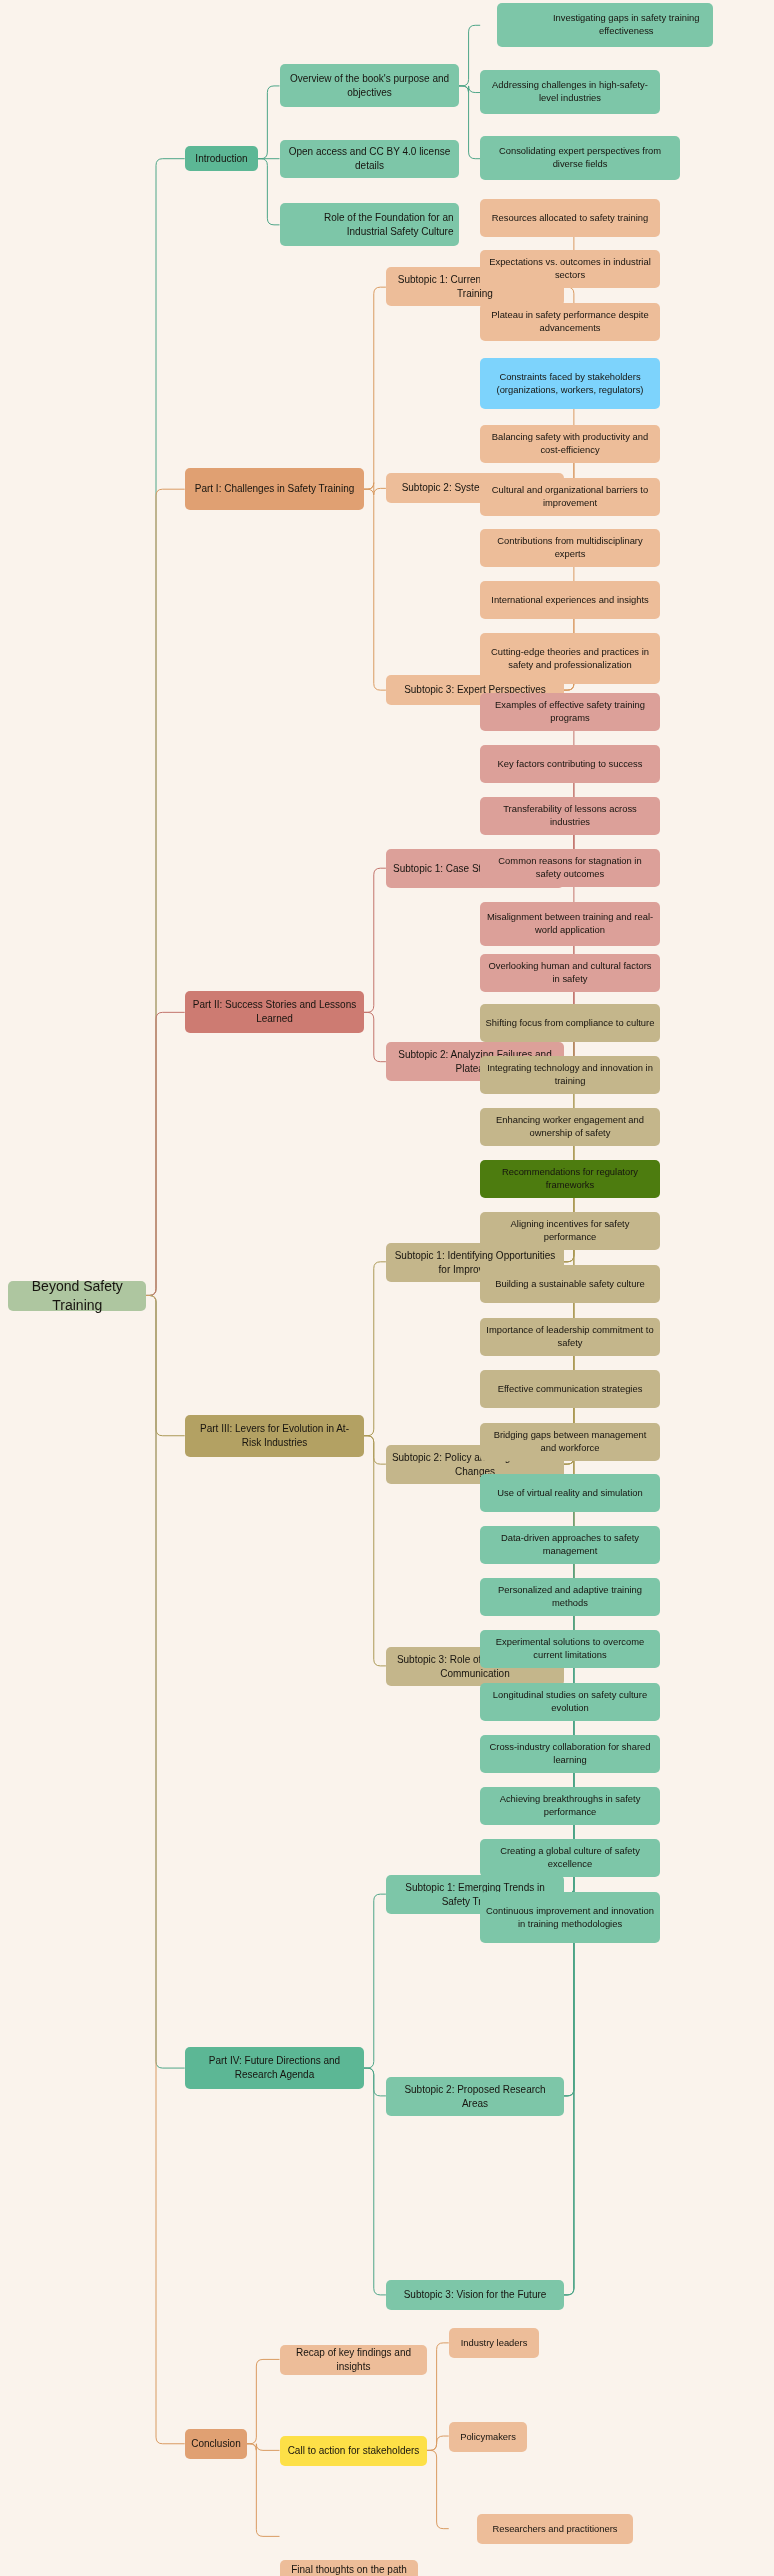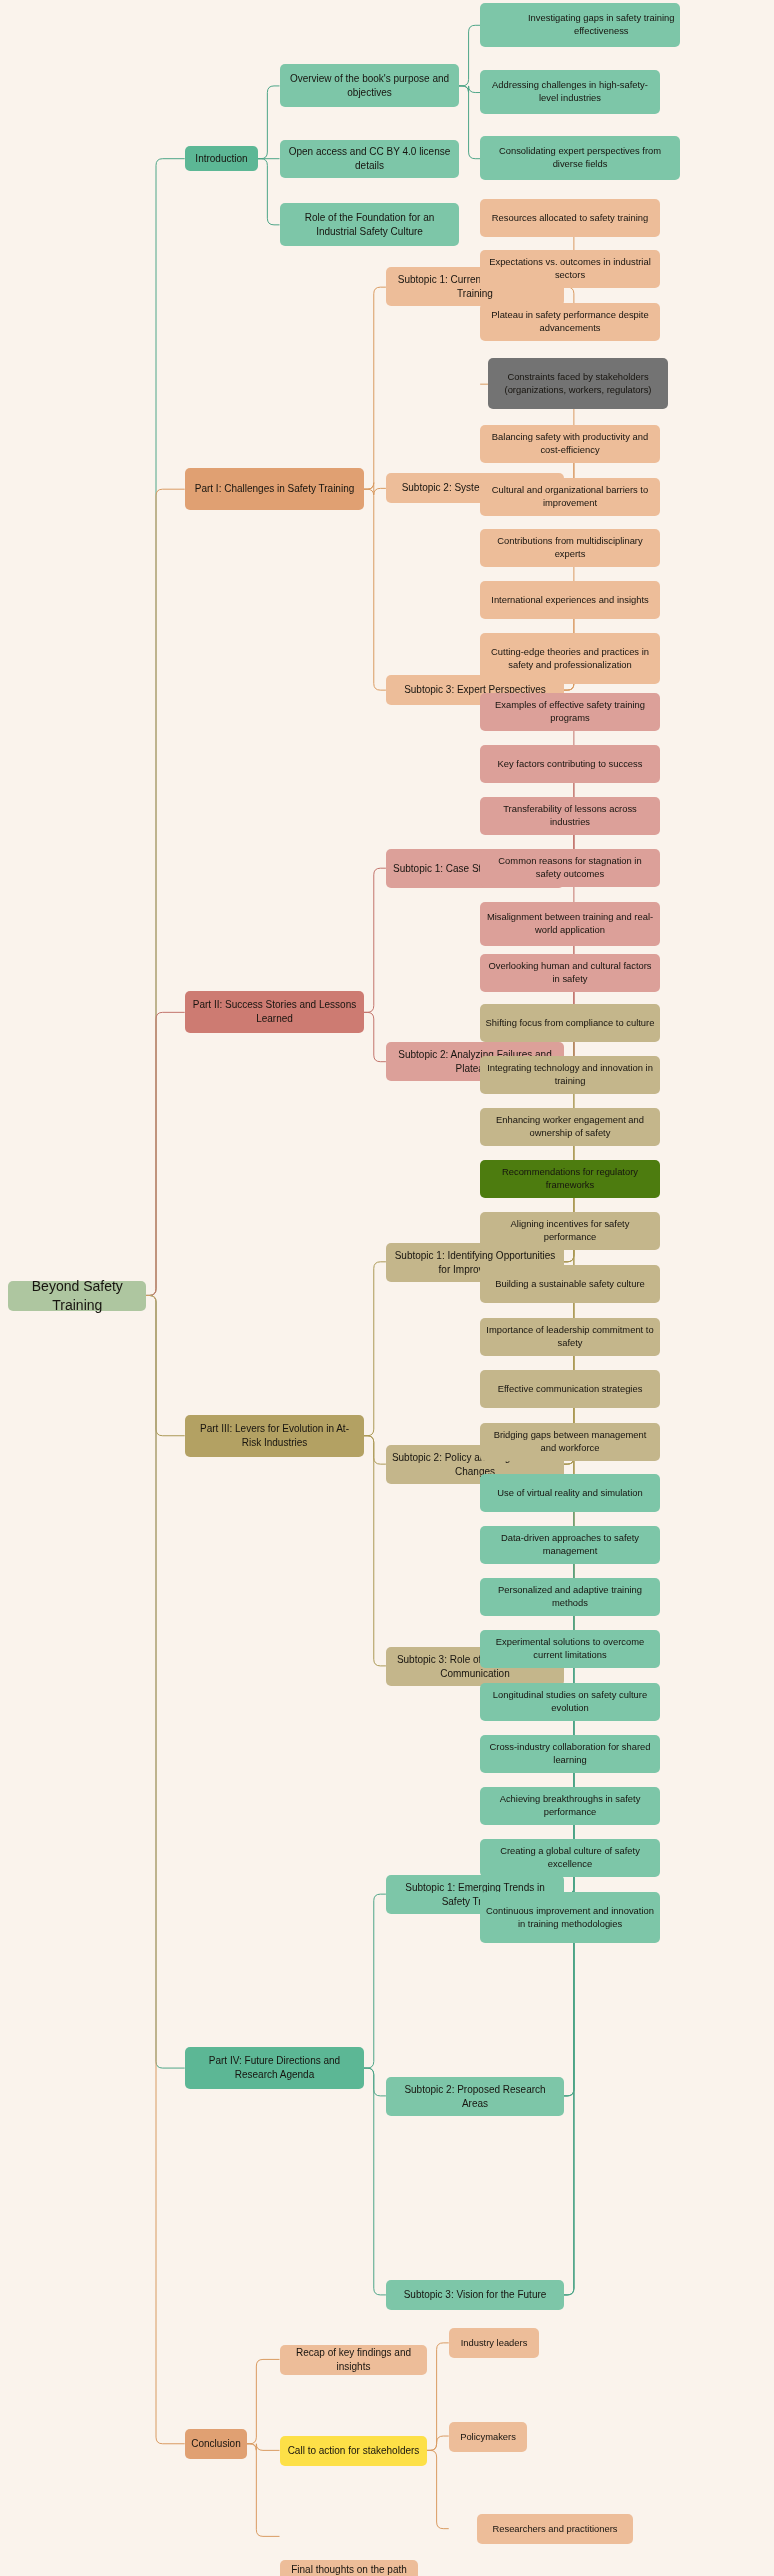--- a/index.html
+++ b/index.html
@@ -85,54 +85,54 @@
   <div id="node-layer">
       <div class="node n-root" style="left: 8.3px; top: 1281px; width: 138px; height: 30px; background: rgb(174, 198, 160);">
         <span>Beyond Safety Training</span>
       </div>
       <div class="node n-l1" style="left: 185px; top: 146px; width: 73px; height: 25px; background: rgb(92, 183, 149);">
         <span>Introduction</span>
       </div>
       <div class="node n-l2" style="left: 280px; top: 64px; width: 179px; height: 43px; background: rgb(125, 198, 168);">
         <span>Overview of the book's purpose and objectives</span>
       </div>
-      <div class="node n-l3" style="left: 480px; top: 2.8px; width: 200px; height: 44px; background: rgb(125, 198, 168); padding-left: 48px;">
+      <div class="node n-l3" style="left: 497px; top: 2.8px; width: 216px; height: 44px; background: rgb(125, 198, 168); padding-left: 48px;">
         <span>Investigating gaps in safety training effectiveness</span>
       </div>
       <div class="node n-l3" style="left: 480px; top: 70px; width: 180px; height: 44px; background: rgb(125, 198, 168);">
         <span>Addressing challenges in high-safety-level industries</span>
       </div>
       <div class="node n-l3" style="left: 480px; top: 136px; width: 200px; height: 44px; background: rgb(125, 198, 168);">
         <span>Consolidating expert perspectives from diverse fields</span>
       </div>
       <div class="node n-l2" style="left: 280px; top: 140px; width: 179px; height: 38px; background: rgb(125, 198, 168);">
         <span>Open access and CC BY 4.0 license details</span>
       </div>
-      <div class="node n-l2" style="left: 280px; top: 203px; width: 179px; height: 43px; background: rgb(125, 198, 168);">
+      <div class="node n-l2" style="left: 280px; top: 203px; width: 179px; height: 43px; background: rgb(125, 198, 168); text-align: right;">
         <span>Role of the Foundation for an Industrial Safety Culture</span>
       </div>
       <div class="node n-l1" style="left: 185px; top: 468px; width: 179px; height: 42px; background: rgb(224, 160, 114);">
         <span>Part I: Challenges in Safety Training</span>
       </div>
       <div class="node n-l2" style="left: 386px; top: 267px; width: 178px; height: 39px; background: rgb(237, 189, 153);">
         <span>Subtopic 1: Current State of Safety Training</span>
       </div>
       <div class="node n-l3" style="left: 480px; top: 199px; width: 180px; height: 38px; background: rgb(237, 189, 153);">
         <span>Resources allocated to safety training</span>
       </div>
       <div class="node n-l3" style="left: 480px; top: 250px; width: 180px; height: 38px; background: rgb(237, 189, 153);">
         <span>Expectations vs. outcomes in industrial sectors</span>
       </div>
       <div class="node n-l3" style="left: 480px; top: 303px; width: 180px; height: 38px; background: rgb(237, 189, 153);">
         <span>Plateau in safety performance despite advancements</span>
       </div>
       <div class="node n-l2" style="left: 386px; top: 473px; width: 178px; height: 30px; background: rgb(237, 189, 153);">
         <span>Subtopic 2: Systemic Constraints</span>
       </div>
-      <div class="node n-l3" style="left: 480px; top: 358px; width: 180px; height: 51px; background: #737373; margin-left: 8px;">
+      <div class="node n-l3" style="left: 480px; top: 358px; width: 180px; height: 51px; background: #7dd3fc;">
         <span>Constraints faced by stakeholders (organizations, workers, regulators)</span>
       </div>
       <div class="node n-l3" style="left: 480px; top: 425px; width: 180px; height: 38px; background: rgb(237, 189, 153);">
         <span>Balancing safety with productivity and cost-efficiency</span>
       </div>
       <div class="node n-l3" style="left: 480px; top: 478px; width: 180px; height: 38px; background: rgb(237, 189, 153);">
         <span>Cultural and organizational barriers to improvement</span>
       </div>
       <div class="node n-l2" style="left: 386px; top: 675px; width: 178px; height: 30px; background: rgb(237, 189, 153);">
         <span>Subtopic 3: Expert Perspectives</span>

